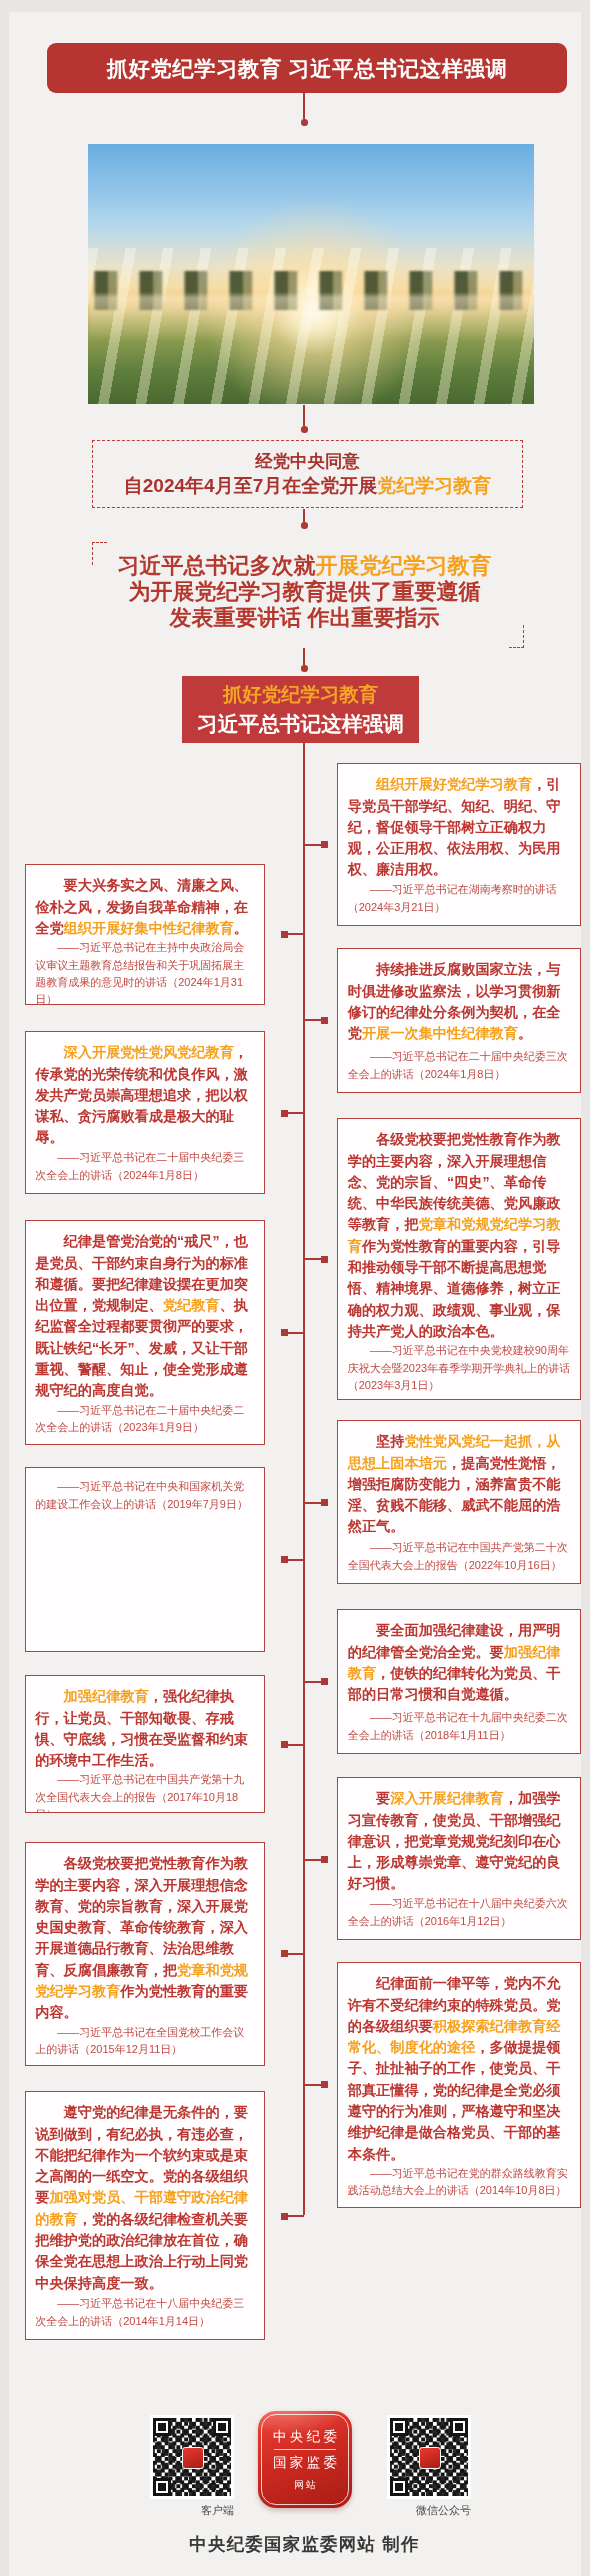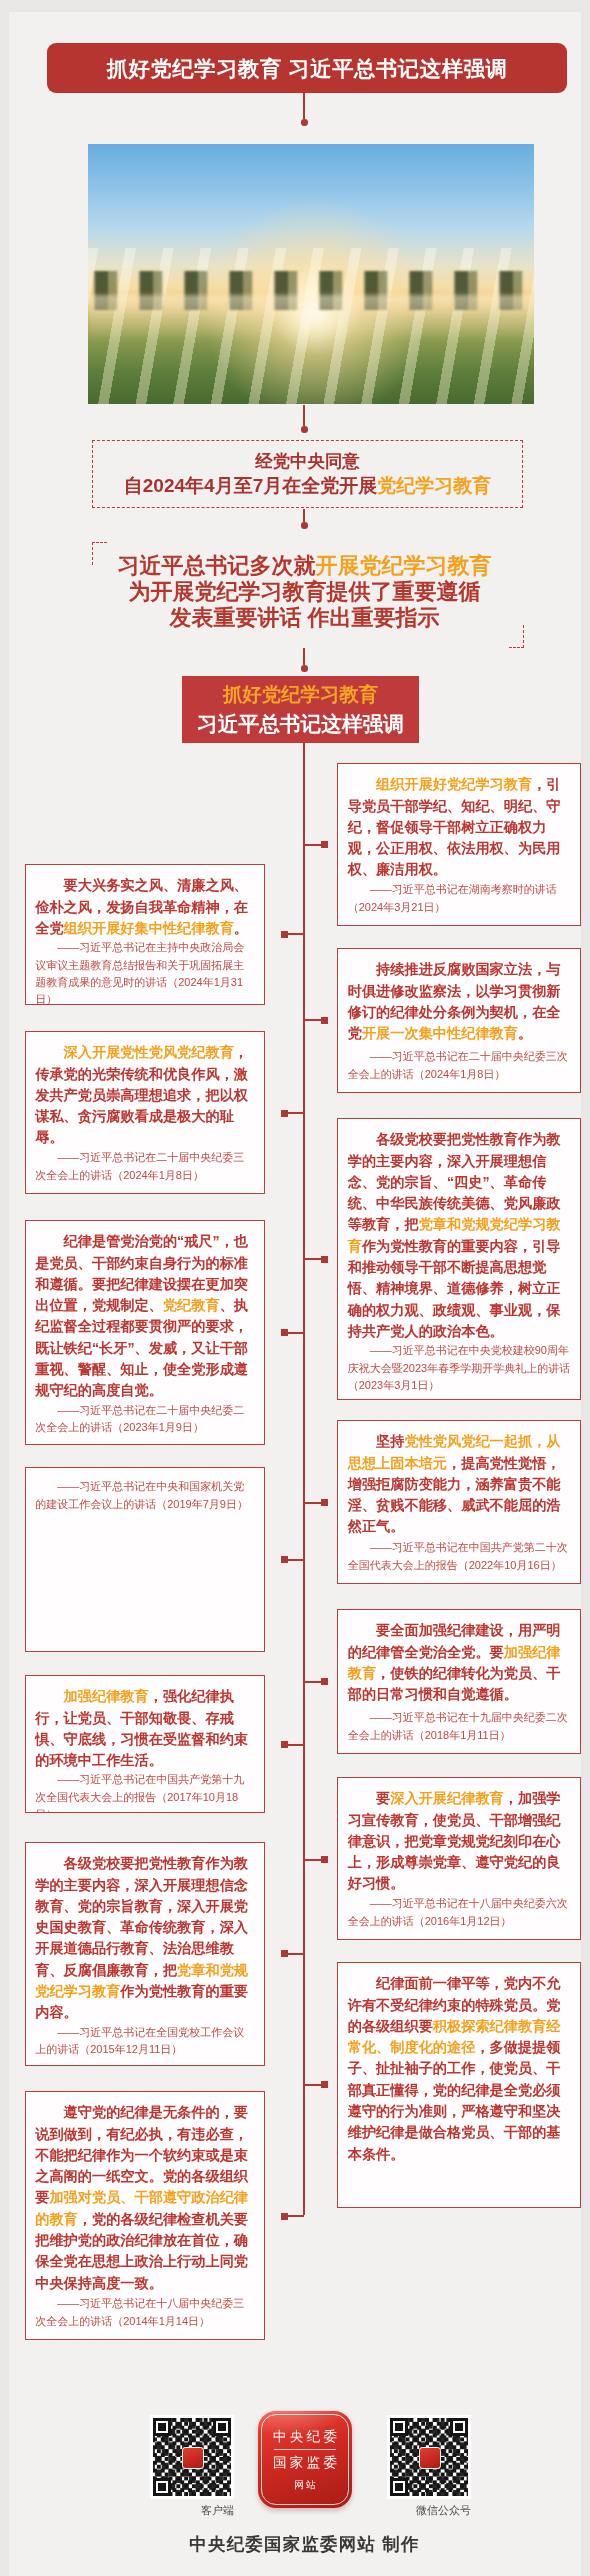--- a/index.html
+++ b/index.html
@@ -269,20 +269,21 @@
       <div class="conn-line" style="top: 1847px; left: 296px;"></div>
       <div class="conn-nub" style="top: 1844px; left: 312px;"></div>
       <div class="qbox left" style="top: 1830px; height: 224px;">
         <p class="qbody"><span>各级党校要把党性教育作为教学的主要内容，深入开展理想信念教育、党的宗旨教育，深入开展党史国史教育、革命传统教育，深入开展道德品行教育、法治思维教育、反腐倡廉教育，把</span><span class="hl">党章和党规党纪学习教育</span><span>作为党性教育的重要内容。</span></p>
         <p class="qattr">——习近平总书记在全国党校工作会议上的讲话（2015年12月11日）</p>
       </div>
       <div class="conn-line" style="top: 1941px; left: 279px;"></div>
       <div class="conn-nub" style="top: 1938px; left: 272px;"></div>
       <div class="qbox right" style="top: 1950px; height: 246px;">
         <p class="qbody"><span>纪律面前一律平等，党内不允许有不受纪律约束的特殊党员。党的各级组织要</span><span class="hl">积极探索纪律教育经常化、制度化的途径</span><span>，多做提提领子、扯扯袖子的工作，使党员、干部真正懂得，党的纪律是全党必须遵守的行为准则，严格遵守和坚决维护纪律是做合格党员、干部的基本条件。</span></p>
+        <p class="qattr">——习近平总书记在党的群众路线教育实践活动总结大会上的讲话（2014年10月8日）</p>
       </div>
       <div class="conn-line" style="top: 2072px; left: 296px;"></div>
       <div class="conn-nub" style="top: 2069px; left: 312px;"></div>
       <div class="qbox left" style="top: 2079px; height: 249px;">
         <p class="qbody"><span>遵守党的纪律是无条件的，要说到做到，有纪必执，有违必查，不能把纪律作为一个软约束或是束之高阁的一纸空文。党的各级组织要</span><span class="hl">加强对党员、干部遵守政治纪律的教育</span><span>，党的各级纪律检查机关要把维护党的政治纪律放在首位，确保全党在思想上政治上行动上同党中央保持高度一致。</span></p>
         <p class="qattr">——习近平总书记在十八届中央纪委三次全会上的讲话（2014年1月14日）</p>
       </div>
       <div class="conn-line" style="top: 2203px; left: 279px;"></div>
       <div class="conn-nub" style="top: 2201px; left: 272px;"></div>
     </div>

